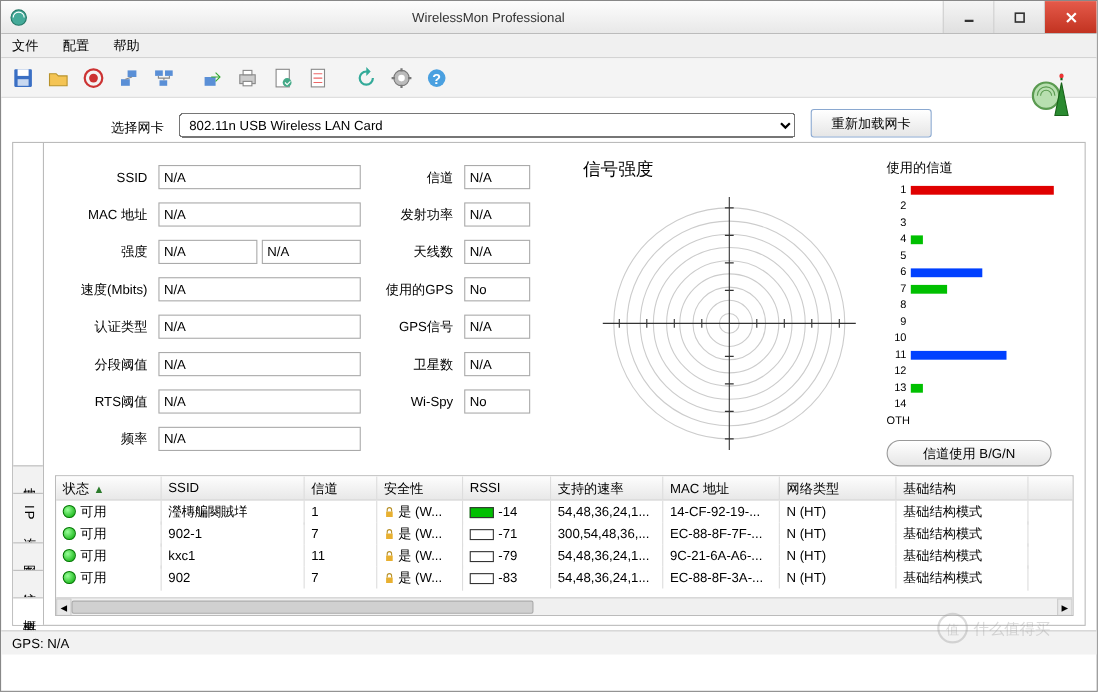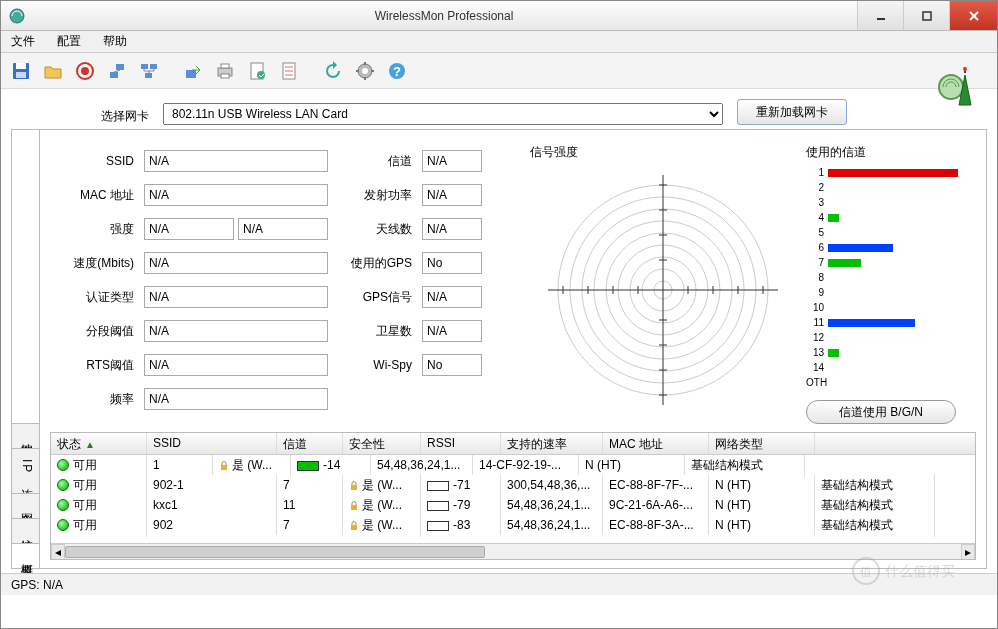--- a/index.html
+++ b/index.html
@@ -23,21 +23,21 @@
 .main-frame { margin: 4px 10px 4px 10px; border: 1px solid #bbb; height: 440px; display: flex; }
 .vtabs { width: 28px; border-right: 1px solid #bbb; display: flex; flex-direction: column-reverse; }
 .vtab { flex: 0 0 auto; writing-mode: vertical-rl; text-orientation: mixed; padding: 10px 4px; border-top: 1px solid #bbb; background: #f2f2f2; font-size: 12px; text-align: center; letter-spacing: 2px; }
 .vtab.active { background: #fff; }
 .content { flex: 1; padding: 14px 10px 8px 10px; display: flex; flex-direction: column; }
 .top-area { display: flex; gap: 10px; height: 280px; }
 .fields { flex: 0 0 470px; display: grid; grid-template-columns: 90px 90px 90px 86px 60px; grid-auto-rows: 34px; align-items: center; gap: 0 4px; }
 .fields .lab { text-align: right; font-size: 12px; padding-right: 6px; white-space: nowrap; }
 .fields input { height: 22px; border: 1px solid #aaa; padding: 0 4px; font-size: 12px; width: 100%; background: #fff; }
 .sig-panel { flex: 1; position: relative; }
-.sig-title { font-size: 12px; margin-bottom: 4px; }
+.sig-title { font-size: 16px; margin-bottom: 4px; }
 .radar { width: 240px; height: 240px; margin: 0 auto; position: relative; }
 .chan-panel { flex: 0 0 170px; }
 .chan-title { font-size: 12px; margin-bottom: 4px; }
 .chan-list { font-size: 10px; line-height: 15px; }
 .chan-row { display: flex; align-items: center; height: 15px; }
 .chan-row .num { width: 22px; text-align: right; padding-right: 4px; }
 .chan-row .bar { height: 8px; }
 .chan-btn { margin-top: 10px; width: 150px; height: 24px; font-size: 12px; background: linear-gradient(#fff,#e6e6e6); border:1px solid #999; border-radius:12px; }
 .grid-wrap { flex: 1; border: 1px solid #bbb; margin-top: 8px; overflow: hidden; display: flex; flex-direction: column; }
 .grid-head { display: flex; background: linear-gradient(#fdfdfd,#e8e8e8); border-bottom: 1px solid #ccc; height: 22px; font-size: 12px; }
@@ -347,24 +347,26 @@
     <div class="grid-wrap">
       <div class="grid-head">
         <div class="col-status"><span>状态</span><span class="sort-arrow">▲</span></div>
         <div class="col-ssid">SSID</div>
         <div class="col-chan">信道</div>
         <div class="col-sec">安全性</div>
         <div class="col-rssi">RSSI</div>
         <div class="col-rate">支持的速率</div>
         <div class="col-mac">MAC 地址</div>
         <div class="col-net">网络类型</div>
+        <div class="col-infra">基础结构</div>
       </div>
       <div class="grid-body" id="grid-body">
           <div class="grid-row">
             <div class="col-status"><span class="status-dot"></span>可用</div>
+            <div class="col-ssid">瀅槫艑闋賊垟</div>
             <div class="col-chan">1</div>
             <div class="col-sec"><span class="lock-ico"><svg width="10" height="10" viewBox="0 0 10 10">
                   <rect x="2" y="4" width="6" height="5" fill="#e8b030"></rect>
                   <path d="M3 4V2.5a2 2 0 014 0V4" fill="none" stroke="#b8922a"></path>
                 </svg></span>是 (W...</div>
             <div class="col-rssi"><span class="rssi-bar" style="background:#00c000"></span>-14</div>
             <div class="col-rate">54,48,36,24,1...</div>
             <div class="col-mac">14-CF-92-19-...</div>
             <div class="col-net">N (HT)</div>
             <div class="col-infra">基础结构模式</div>

